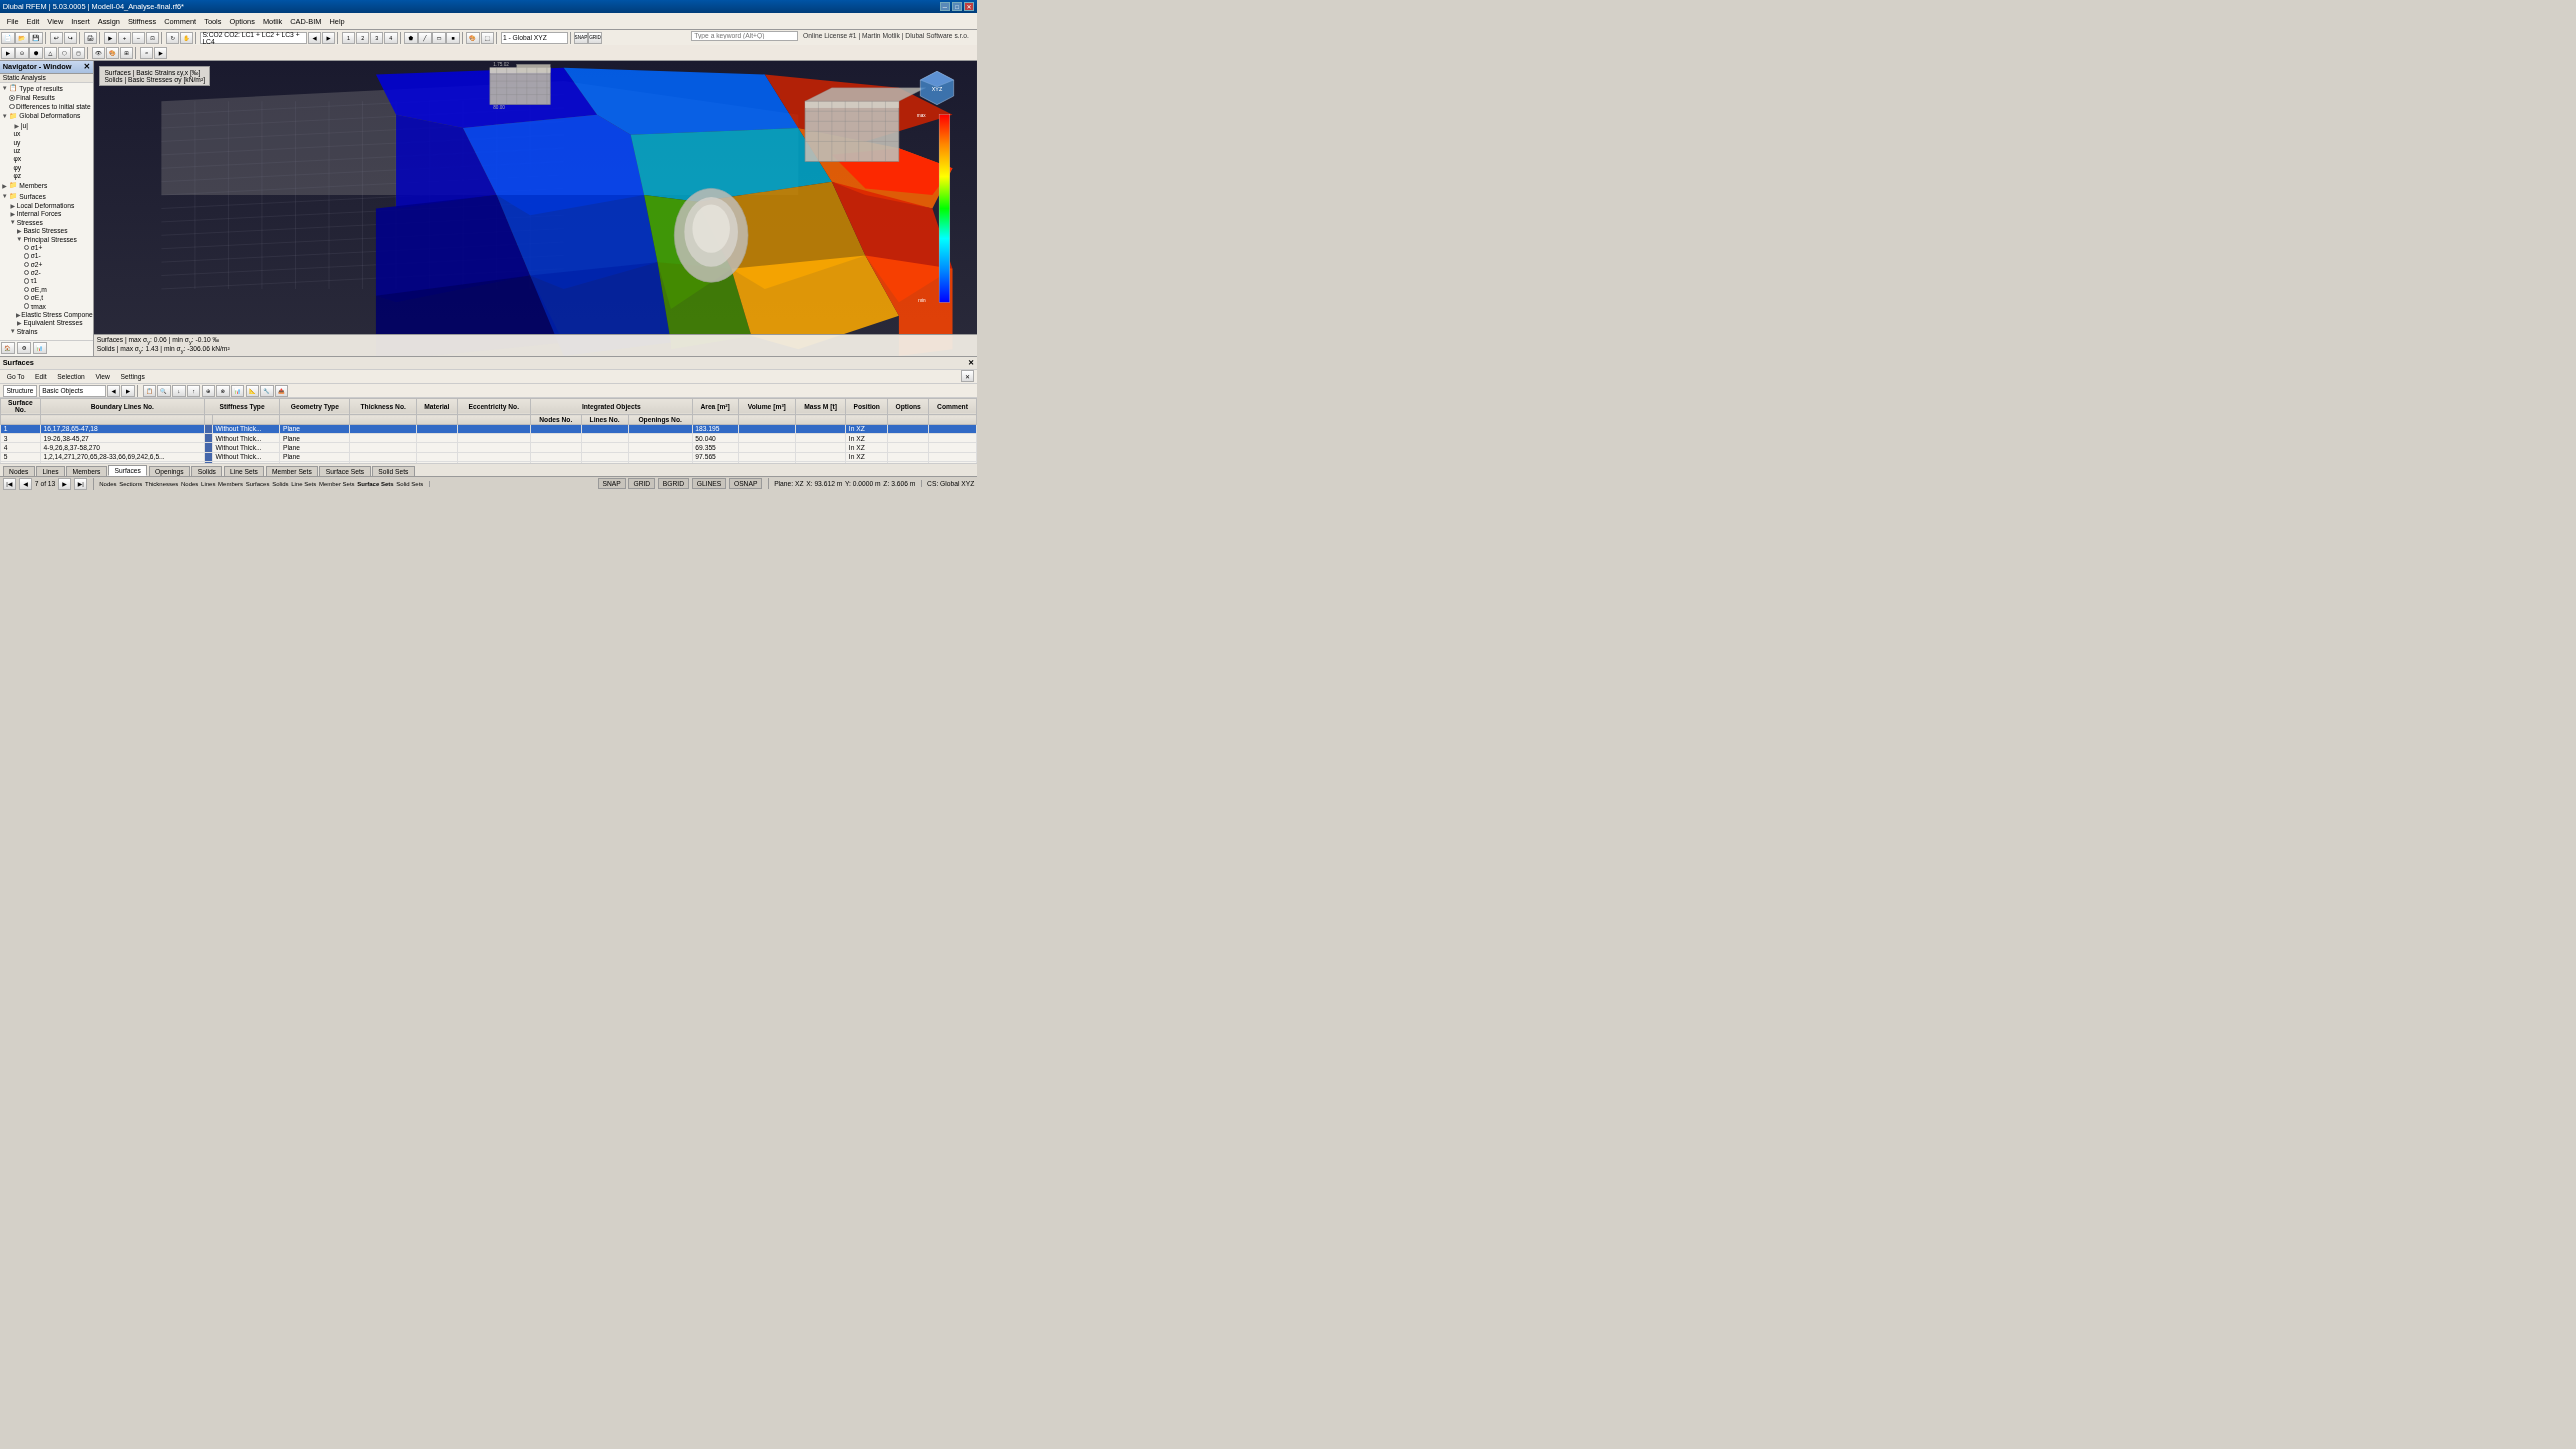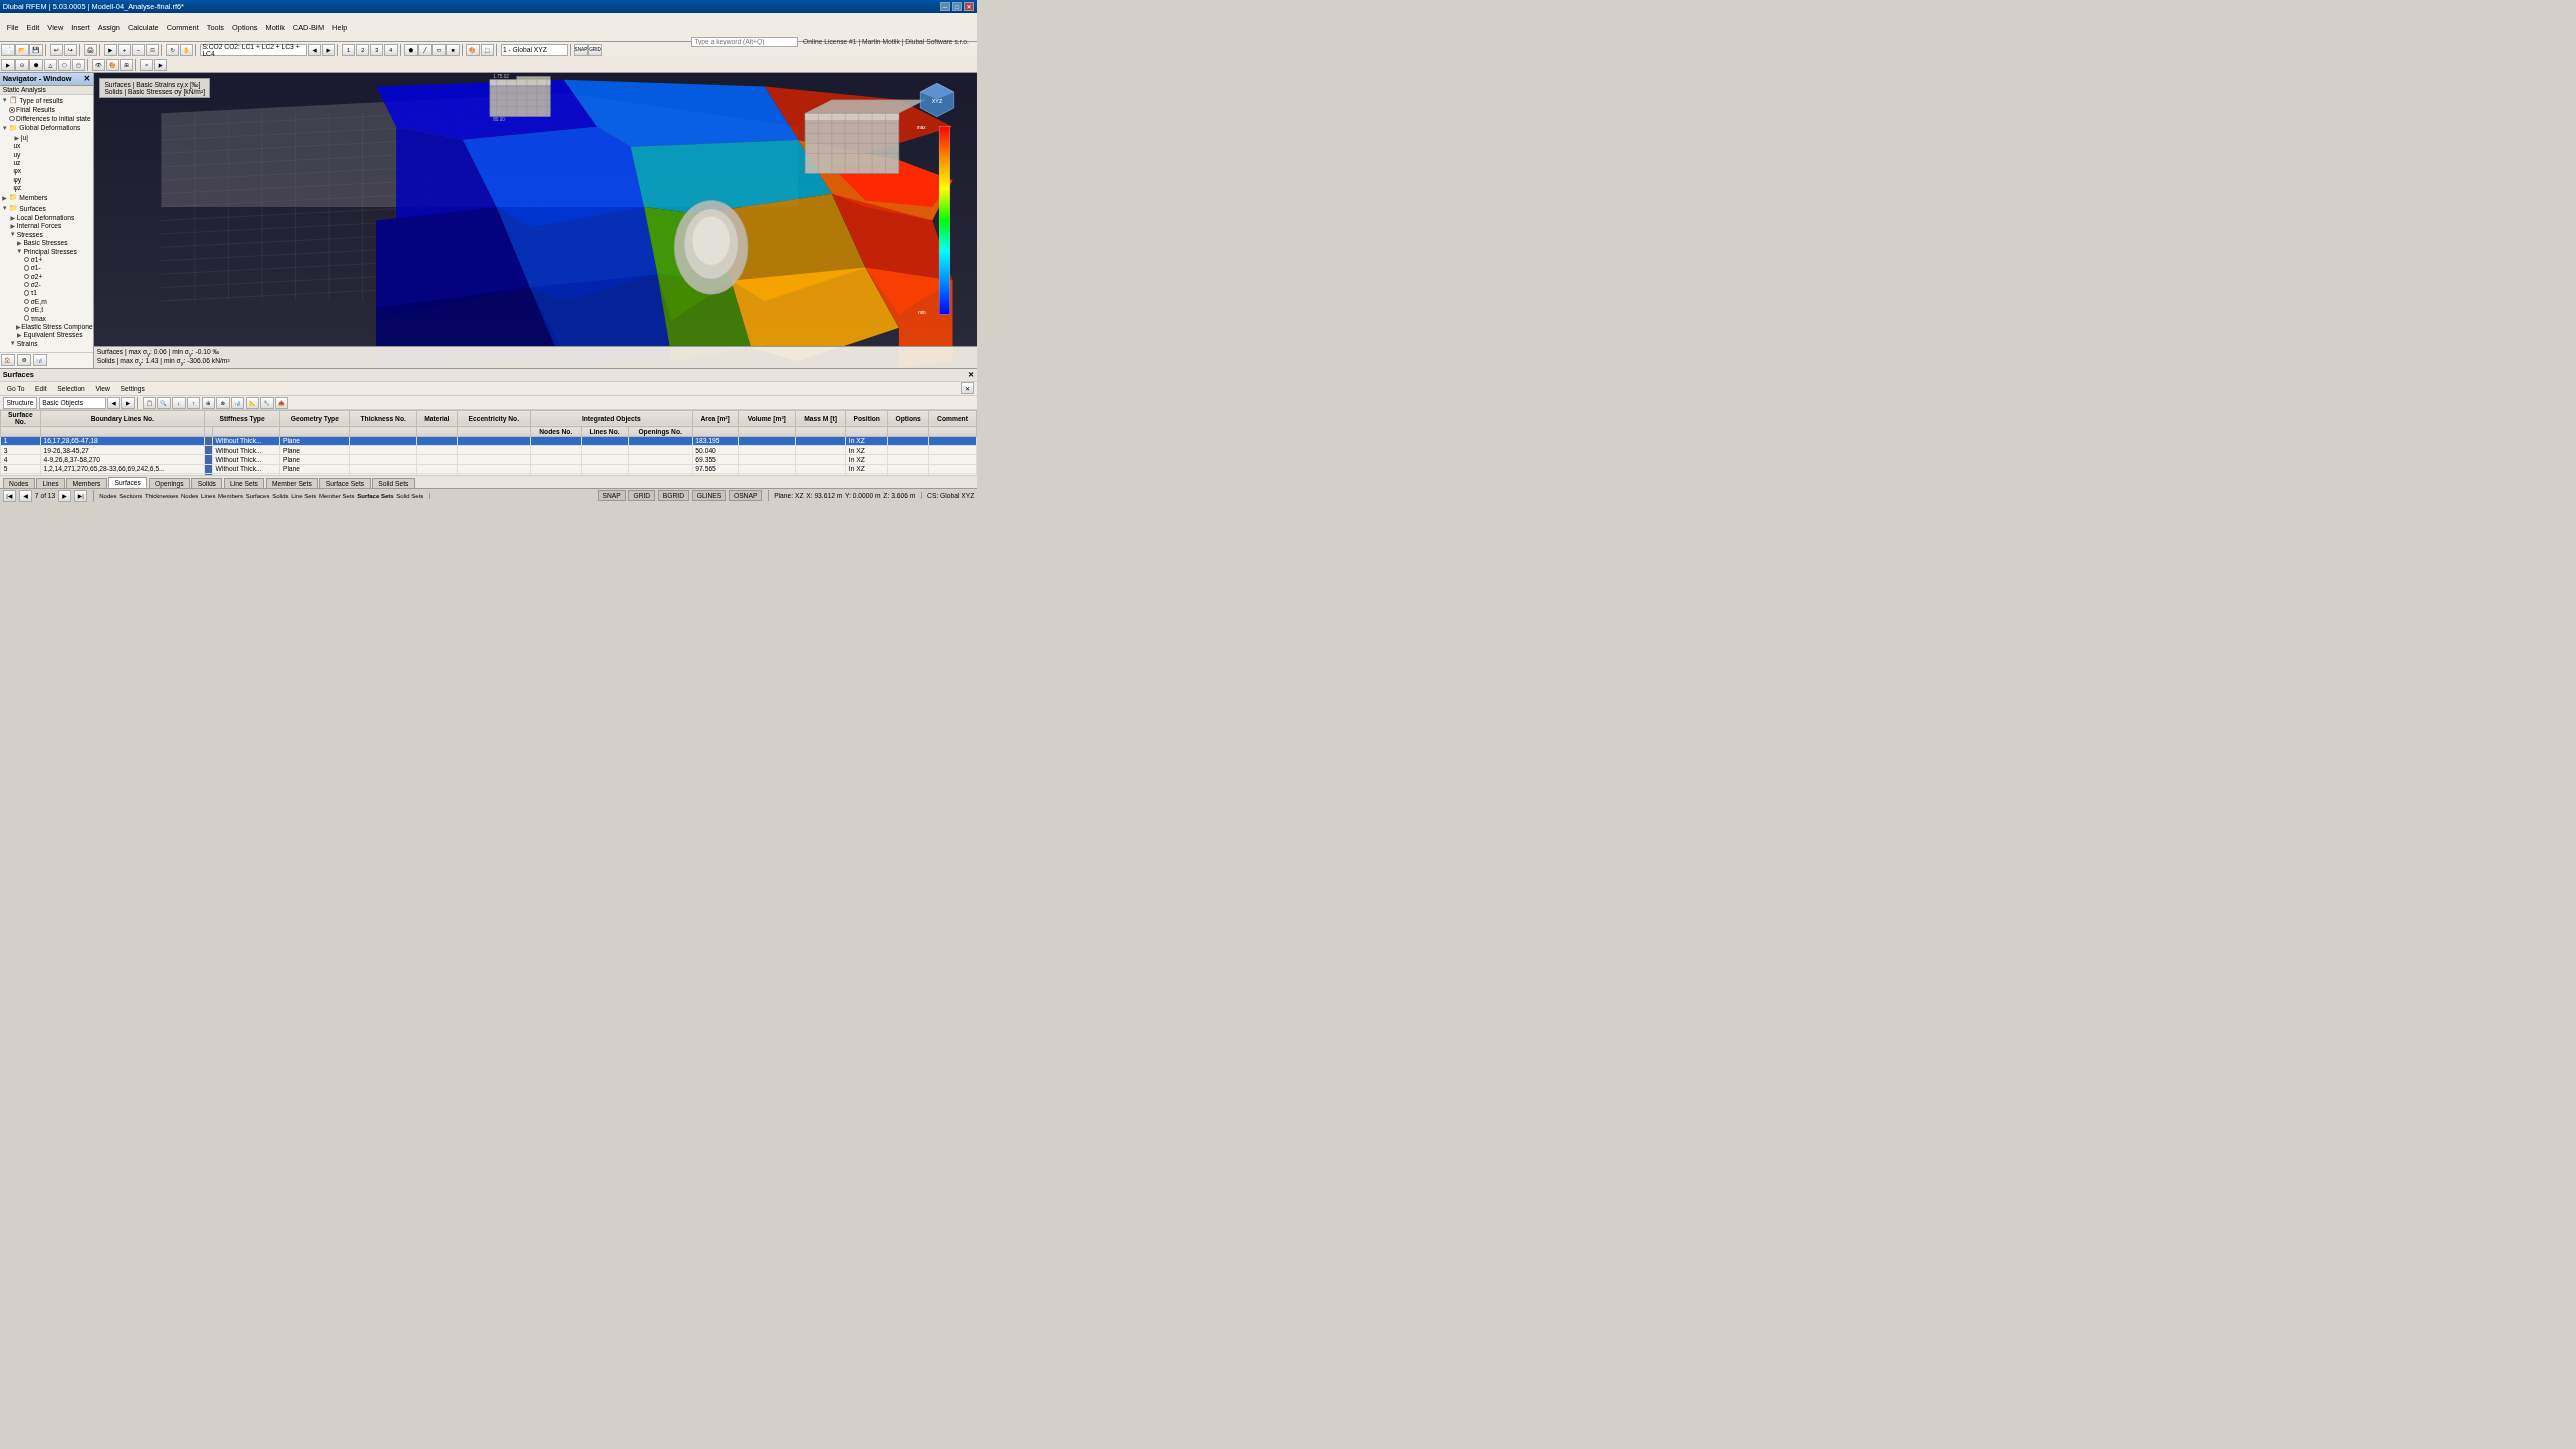--- a/index.html
+++ b/index.html
@@ -31,21 +31,21 @@
       background: #5a8ab8;
       border: 0.7px solid #7ab;
       color: white;
       font-size: 6px;
       display: flex; align-items: center; justify-content: center;
       cursor: pointer;
     }
 
     
     #menu-bar {
-      height: 29px;
+      height: 17px;
       background: #f0ece4;
       display: flex;
       align-items: center;
       border-bottom: 0.7px solid #999;
       padding: 0 2.7px;
       font-size: 7.4px;
     }
     .menu-item {
       padding: 0.7px 4px;
       cursor: pointer;
@@ -303,21 +303,21 @@
     <div class="win-btn" style="background:#c04040;">✕</div>
   </div>
 </div>
 
 <div id="menu-bar">
   <span class="menu-item">File</span>
   <span class="menu-item">Edit</span>
   <span class="menu-item">View</span>
   <span class="menu-item">Insert</span>
   <span class="menu-item">Assign</span>
-  <span class="menu-item">Calculate</span>
+  <span class="menu-item">Stiffness</span>
   <span class="menu-item">Comment</span>
   <span class="menu-item">Tools</span>
   <span class="menu-item">Options</span>
   <span class="menu-item">Motlik</span>
   <span class="menu-item">CAD-BIM</span>
   <span class="menu-item">Help</span>
   <div style="flex:1; display:flex; align-items:center; justify-content:flex-end; gap:5.4px; padding-right:5.4px;margin-top:29px;">
     <input type="text" style="width: 107px; height: 10.7px; font-size: 6.7px; border: 0.7px solid rgb(170, 170, 170); padding: 0px 2.7px;" placeholder="Type a keyword (Alt+Q)">
     <span style="font-size:6.7px;color:#333;">Online License #1 | Martin Motlik | Dlubal Software s.r.o.</span>
   </div>

